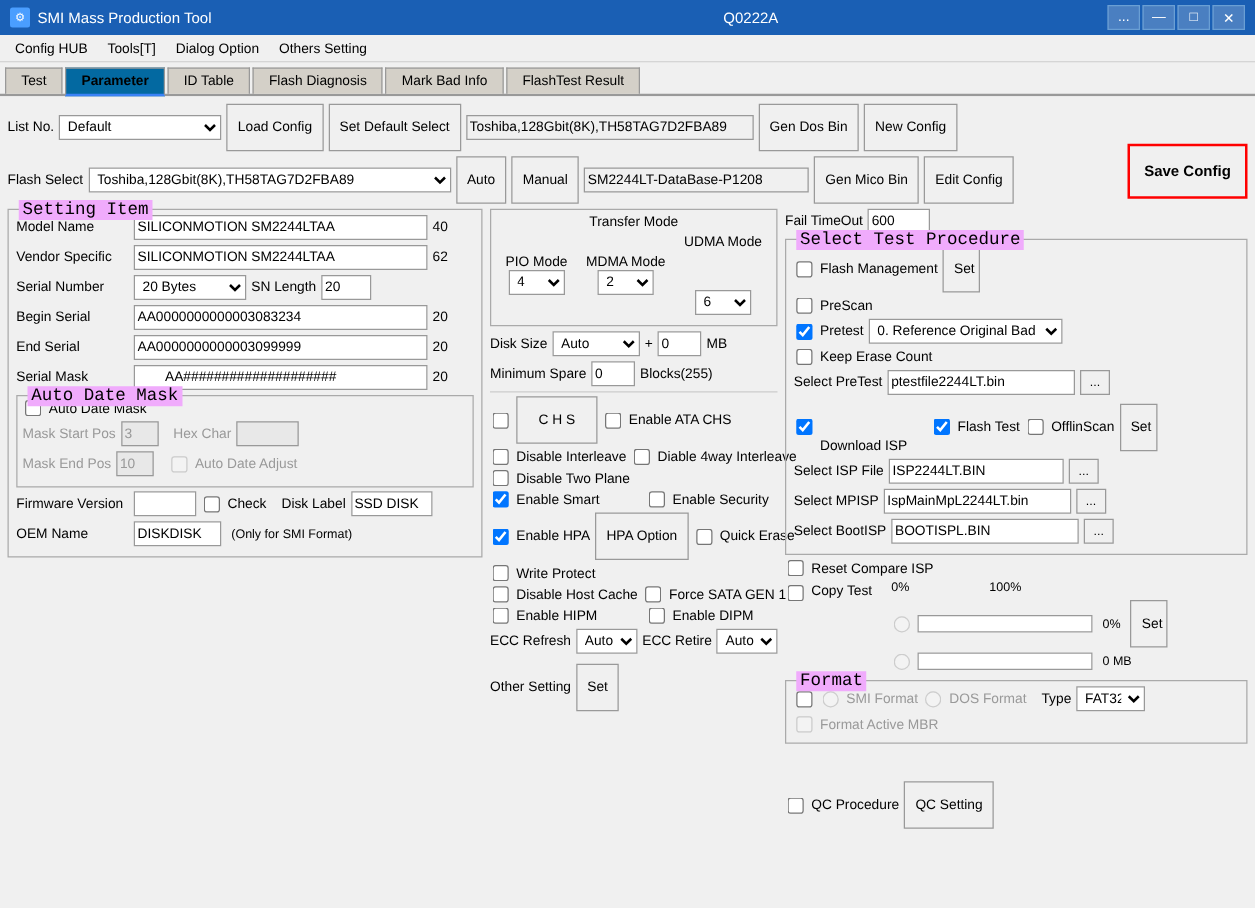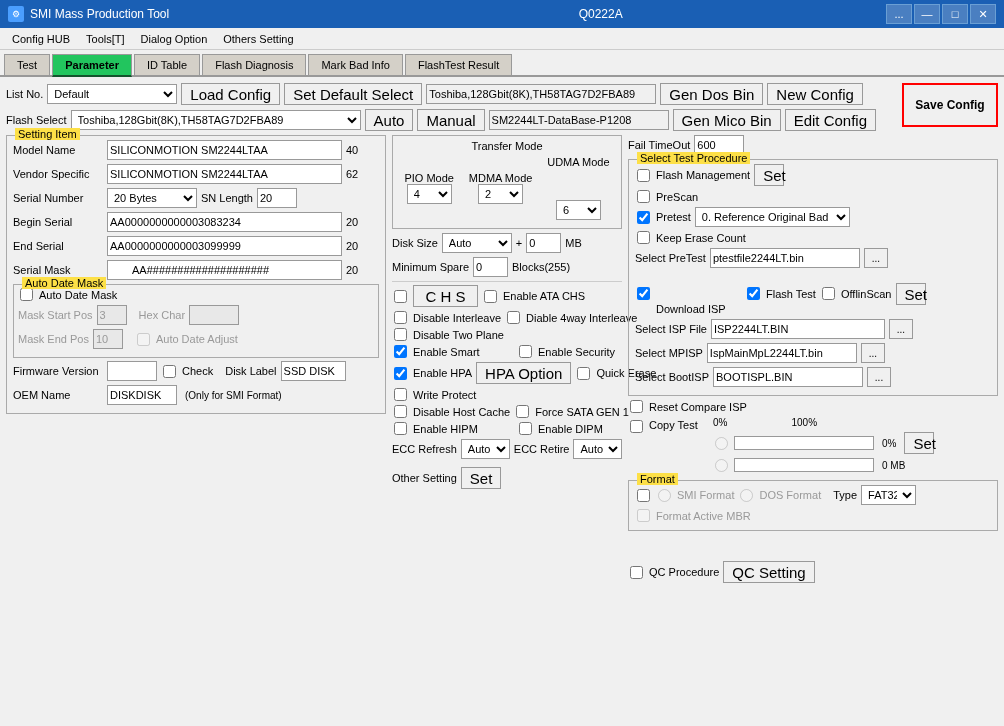--- a/index.html
+++ b/index.html
@@ -13,51 +13,51 @@
     .title-bar-buttons { display: flex; gap: 2px; }
     .title-btn { width: 26px; height: 20px; background: #4a7fc1; border: 1px solid #6a9fd4; color: white; cursor: pointer; font-size: 11px; display: flex; align-items: center; justify-content: center; }
 
     
     .menu-bar { background: #f0f0f0; border-bottom: 1px solid #ccc; height: 22px; display: flex; align-items: center; padding: 0 4px; }
     .menu-item { padding: 2px 8px; cursor: pointer; font-size: 11px; }
 
     
     .tab-bar { background: #f0f0f0; padding: 4px 4px 0 4px; display: flex; align-items: flex-end; border-bottom: 2px solid #999; }
     .tab { padding: 4px 12px; background: #d4d0c8; border: 1px solid #999; border-bottom: none; cursor: pointer; font-size: 11px; margin-right: 2px; }
-    .tab.active { background: #22c55e; font-weight: bold; border-bottom: 2px solid #14532d; margin-bottom: -2px; z-index: 1; }
+    .tab.active { background: #0369a1; font-weight: bold; border-bottom: 2px solid #3b82f6; margin-bottom: -2px; z-index: 1; }
 
     
     .main { padding: 6px; background: #f0f0f0; height: calc(726px - 28px - 22px - 30px); overflow: hidden; }
 
     
     .row { display: flex; align-items: center; gap: 4px; margin-bottom: 4px; }
     
     
     label { font-size: 11px; white-space: nowrap; }
 
     
     input[type=text], select { font-size: 11px; border: 1px solid #999; background: white; padding: 1px 2px; }
     input[type=text] { height: 20px; }
     select { height: 20px; }
 
     
-    button { font-size: 15px; border: 1px solid #999; background: #f0f0f0; padding: 2px 8px; cursor: pointer; height: 22px; white-space: nowrap; }
+    button { font-size: 11px; border: 1px solid #999; background: #f0f0f0; padding: 2px 8px; cursor: pointer; height: 38px; white-space: nowrap; }
     button.save-highlight { background: #f0f0f0; border: 2px solid red; font-weight: bold; }
 
     
     input[type=checkbox], input[type=radio] { margin: 0 2px; }
 
     
     .two-col { display: flex; gap: 6px; }
     .left-col { width: 380px; flex-shrink: 0; }
     .right-col { flex: 1; }
 
     
     .setting-group { border: 1px solid #aaa; padding: 4px 6px; margin-bottom: 4px; position: relative; }
-    .setting-group-title { position: absolute; top: -8px; left: 8px; background: #fde047; padding: 0 3px; font-size: 11px; }
+    .setting-group-title { position: absolute; top: -8px; left: 8px; background: #f0abfc; padding: 0 3px; font-size: 14px; font-family: Liberation Mono, monospace; }
 
     .transfer-mode-box { border: 1px solid #aaa; padding: 4px 6px; margin-bottom: 4px; }
     .transfer-mode-title { font-size: 11px; text-align: center; margin-bottom: 4px; }
 
     .hline { border: none; border-top: 1px solid #ccc; margin: 3px 0; }
     .progress-bar-container { width: 140px; position: relative; height: 14px; border: 1px solid #999; background: white; }
     input:disabled, select:disabled, button:disabled { color: #999; background: #e8e8e8; }
 
     .ellipsis-btn { width: 24px; height: 20px; font-size: 10px; padding: 0; }
   </style>
@@ -365,21 +365,21 @@
           <label style="width:85px;margin-top:31px;">Download ISP</label>
           <input type="checkbox" checked="" style="">
           <label>Flash Test</label>
           <input type="checkbox" style="">
           <label>OfflinScan</label>
           <button style="width:30px;">Set</button>
         </div>
 
         <div class="row">
           <label>Select ISP File</label>
-          <input type="text" style="width: 174px;" value="ISP2244LT.BIN">
+          <input type="text" style="width: 140px;" value="ISP2244LT.BIN">
           <button class="ellipsis-btn">...</button>
         </div>
 
         <div class="row">
           <label>Select MPISP</label>
           <input type="text" style="width: 150px;" value="IspMainMpL2244LT.bin">
           <button class="ellipsis-btn">...</button>
         </div>
 
         <div class="row">

